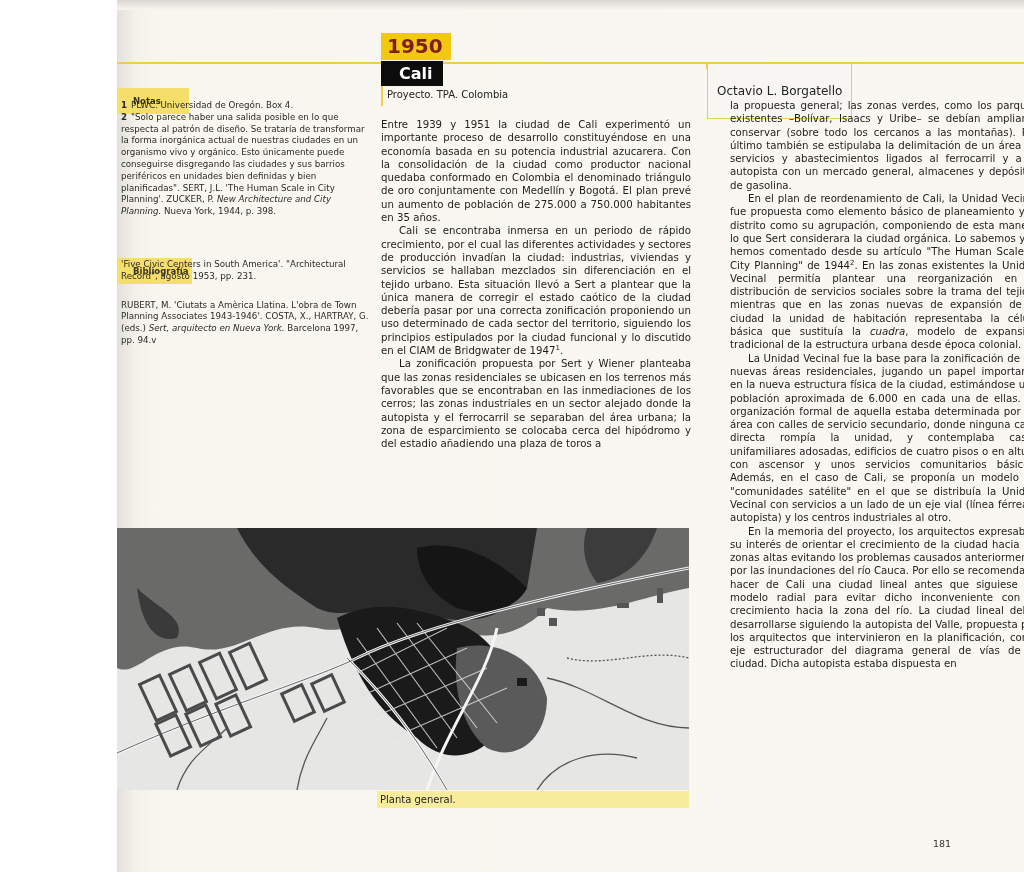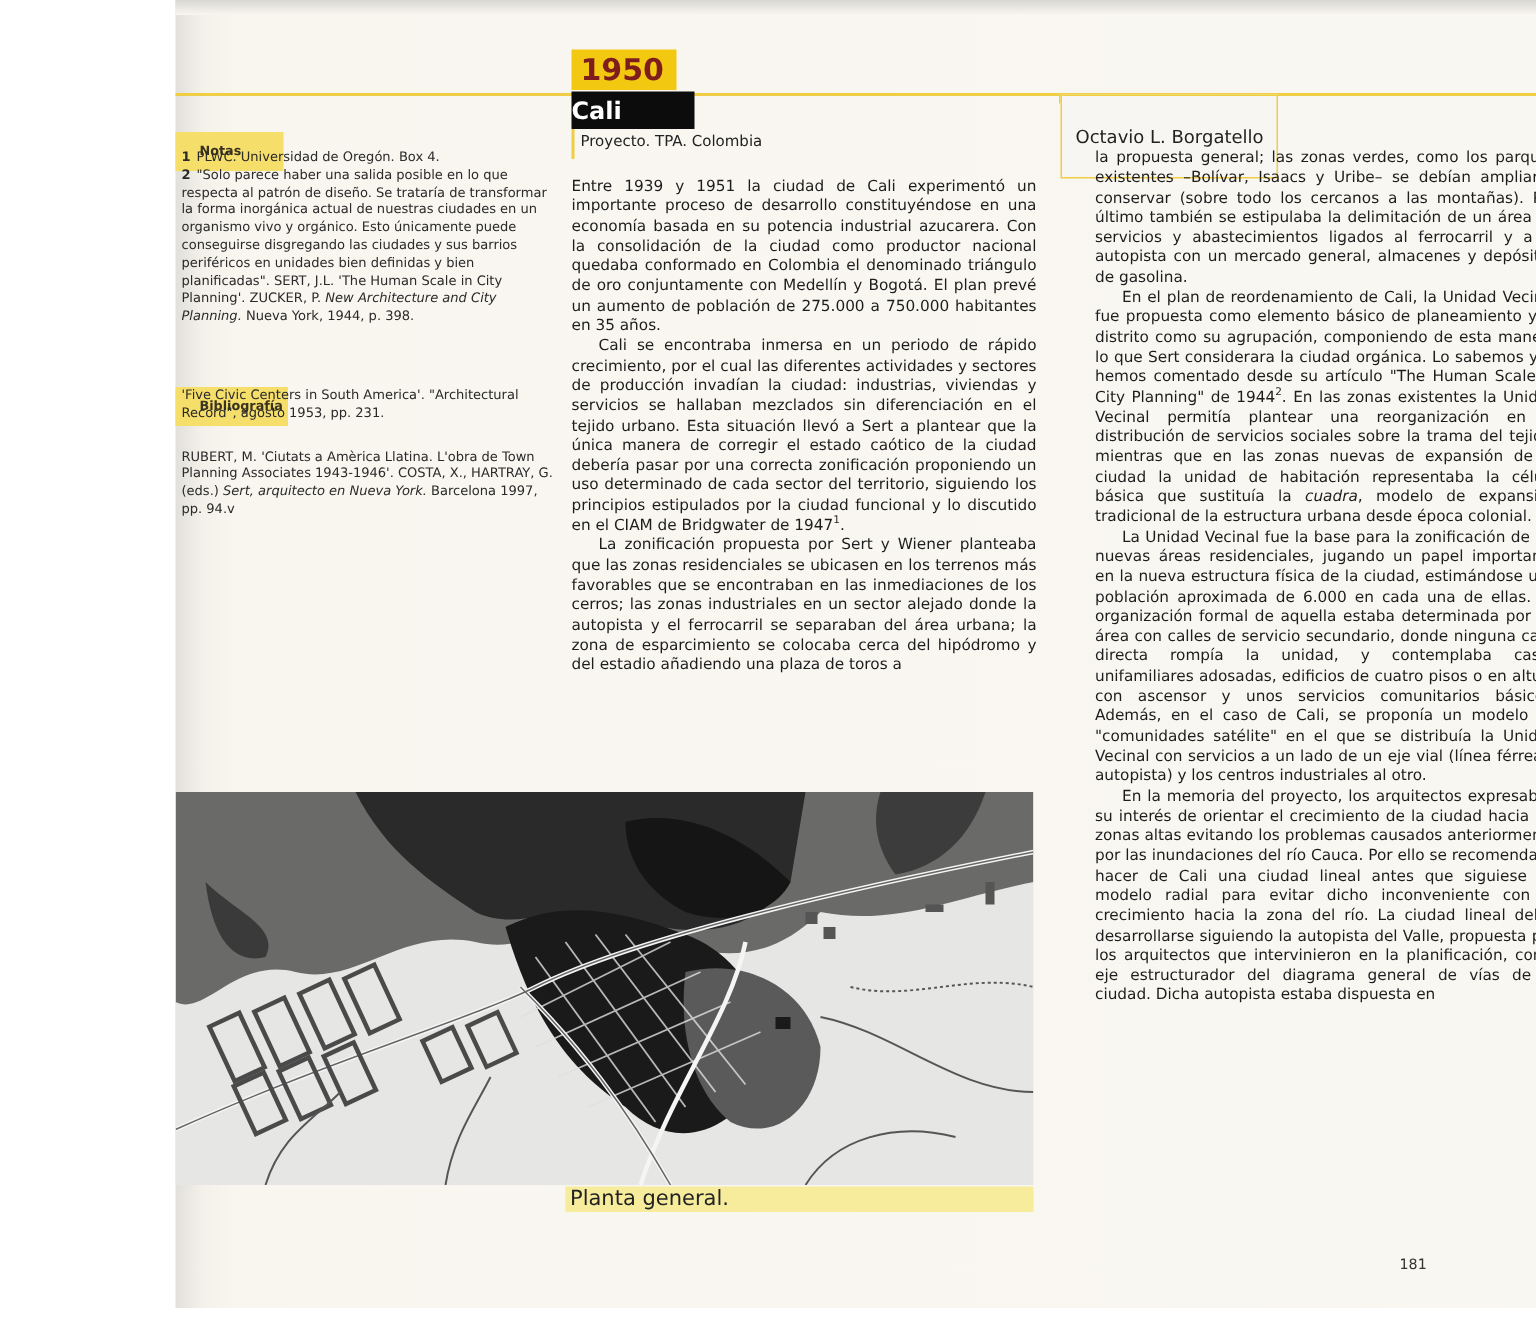--- a/index.html
+++ b/index.html
@@ -30,41 +30,41 @@
   }
   .notes-body { top:100px; }
   .biblio-body { top:259px; }
   .note-item, .bib-item { margin:0 0 0 0; }
   .bib-item + .bib-item { margin-top:17px; }
   .num { font-weight:bold; margin-right:4px; }
   .it { font-style:italic; }
 
   
   .year-box { position:absolute; left:381px; top:33px; width:70px; height:27px; background:#f2c811; font-weight:bold; font-size:20px; line-height:27px; padding-left:6px; box-sizing:border-box; color:#7f1d1d; }
-  .title-box { position:absolute; left:381px; top:61px; width:82px; height:25px; background:#0c0c0c; color:#fff; font-weight:bold; font-size:16px; line-height:25px; padding-left:0; box-sizing:border-box; }
+  .title-box { position:absolute; left:381px; top:61px; width:62px; height:25px; background:#0c0c0c; color:#fff; font-weight:bold; font-size:16px; line-height:25px; padding-left:18px; box-sizing:border-box; }
   .title-stem { position:absolute; left:381px; top:86px; width:2px; height:20px; background:#efce45; }
   .subtitle { position:absolute; left:387px; top:89px; font-size:10px; color:#222; }
   .author-stem { position:absolute; left:706px; top:62px; width:2px; height:7px; background:#efce45; }
   .author-box { position:absolute; left:707px; top:63px; height:22px; padding:16px 9px; border:1.5px solid #efce45; background:#f7f6f2; font-size:12px; line-height:22px; color:#222; }
 
   
   .col { position:absolute; font-size:10.2px; line-height:13.3px; color:#1d1d1d; text-align:justify; font-weight:500; }
   .col-mid { left:381px; top:118px; width:310px; }
   .col-right { left:730px; top:99px; width:308px; }
   .col p { margin:0; text-indent:18px; }
   .col p.first { text-indent:0; }
   sup { font-size:7px; line-height:0; }
 
   
   .map-figure {
     position:absolute; left:117px; top:528px; width:572px; height:262px;
     background:#e9e9e7; overflow:hidden;
   }
   .map-figure svg { display:block; }
-  .caption { position:absolute; left:377px; top:791px; width:312px; height:17px; background:#f6ec9c; font-size:14px; line-height:17px; padding-left:3px; box-sizing:border-box; color:#222; }
+  .caption { position:absolute; left:377px; top:791px; width:312px; height:17px; background:#f6ec9c; font-size:10px; line-height:17px; padding-left:3px; box-sizing:border-box; color:#222; }
   .page-number { position:absolute; left:933px; top:838px; font-size:9.5px; color:#333; }
 </style>
 </head>
 <body>
 
 <div class="left-blank"></div>
 <div class="page"></div>
 <div class="page-shadow-top"></div>
 <div class="rule-top"></div>
 

